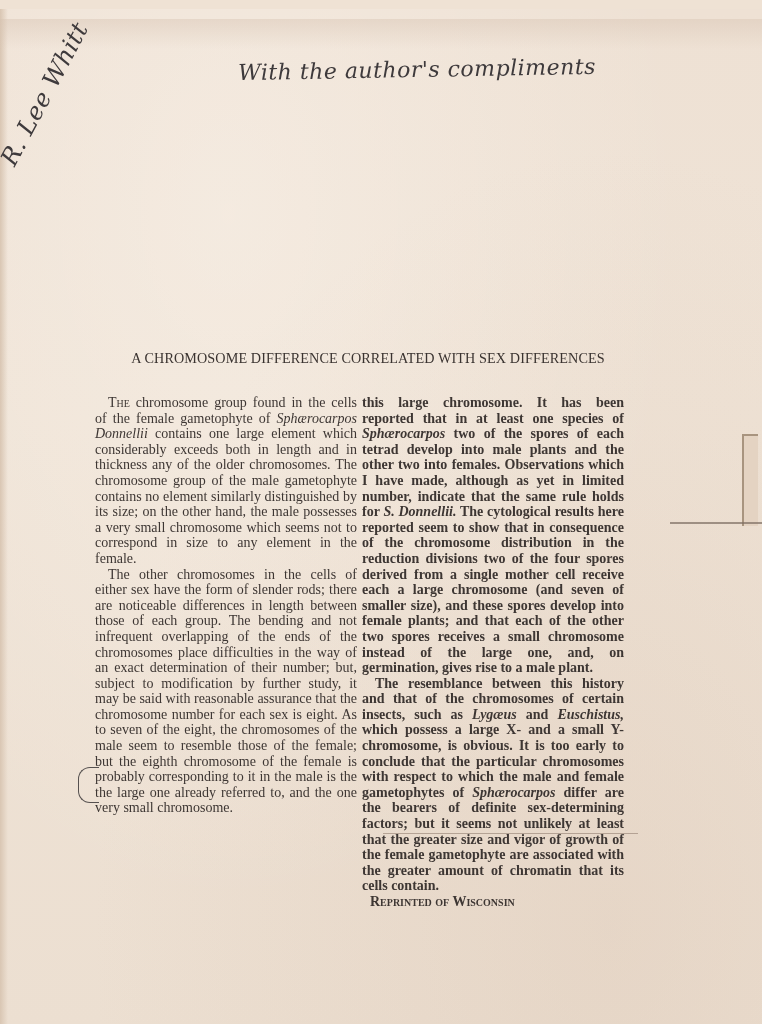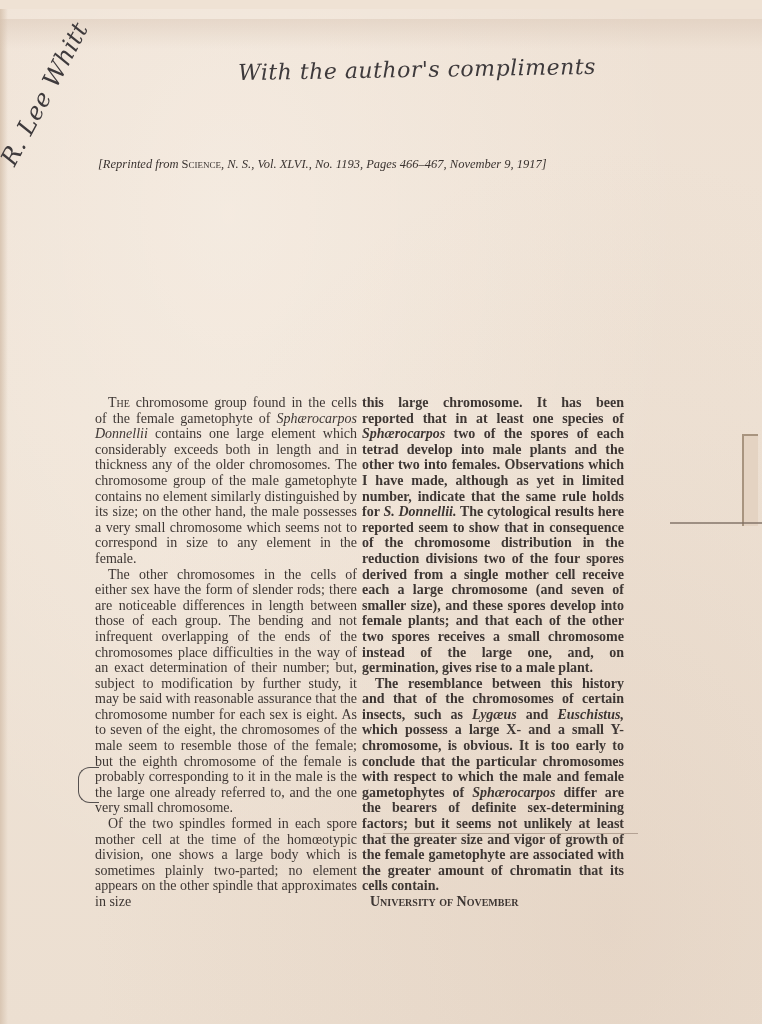--- a/index.html
+++ b/index.html
@@ -94,31 +94,30 @@
 <div class="page">
   <div class="left-edge"></div>
   <div class="top-fold"></div>
   <div class="right-tab"></div>
   <div class="crease"></div>
   <div class="crease2"></div>
 
   <div class="handwriting hw-compliments">With the author's compliments</div>
   <div class="handwriting hw-name">R. Lee Whitt</div>
 
-  <div class="reprint"><span>[Reprinted from </span><span class="sc">Science</span><span>, N. S., Vol. XLVI., No. 1193, Pages 466–467, November 9, 1917]</span></div>
 
   <div class="title">
+    <div>A CHROMOSOME DIFFERENCE CORRELATED WITH SEX DIFFERENCES</div>
   </div>
 
   <div class="margin-mark"></div>
 
   <div class="col col-left">
     <p><span class="sc">The</span><span> chromosome group found in the cells of the female gametophyte of </span><em>Sphærocarpos Donnellii</em><span> contains one large element which considerably exceeds both in length and in thickness any of the older chromosomes. The chromosome group of the male gametophyte contains no element similarly distinguished by its size; on the other hand, the male possesses a very small chromosome which seems not to correspond in size to any element in the female.</span></p>
     <p>The other chromosomes in the cells of either sex have the form of slender rods; there are noticeable differences in length between those of each group. The bending and not infrequent overlapping of the ends of the chromosomes place difficulties in the way of an exact determination of their number; but, subject to modification by further study, it may be said with reasonable assurance that the chromosome number for each sex is eight. As to seven of the eight, the chromosomes of the male seem to resemble those of the female; but the eighth chromosome of the female is probably corresponding to it in the male is the the large one already referred to, and the one very small chromosome.</p>
-    <p>Of the two spindles formed in each spore mother cell at the time of the homœotypic division, one shows a large body which is sometimes plainly two-parted; no element appears on the other spindle that approximates in size</p>
   </div>
 
   <div class="col col-right">
     <p class="noindent"><span>this large chromosome. It has been reported that in at least one species of </span><em>Sphærocarpos</em><span> two of the spores of each tetrad develop into male plants and the other two into females. Observations which I have made, although as yet in limited number, indicate that the same rule holds for </span><em>S. Donnellii.</em><span> The cytological results here reported seem to show that in consequence of the chromosome distribution in the reduction divisions two of the four spores derived from a single mother cell receive each a large chromosome (and seven of smaller size), and these spores develop into female plants; and that each of the other two spores receives a small chromosome instead of the large one, and, on germination, gives rise to a male plant.</span></p>
     <p><span>The resemblance between this history and that of the chromosomes of certain insects, such as </span><em>Lygæus</em><span> and </span><em>Euschistus,</em><span> which possess a large X- and a small Y-chromosome, is obvious. It is too early to conclude that the particular chromosomes with respect to which the male and female gametophytes of </span><em>Sphærocarpos</em><span> differ are the bearers of definite sex-determining factors; but it seems not unlikely at least that the greater size and vigor of growth of the female gametophyte are associated with the greater amount of chromatin that its cells contain.</span></p>
-    <div class="affiliation">University of November</div>
+    <div class="affiliation">Reprinted of Wisconsin</div>
   </div>
 </div>
 
 </body></html>

